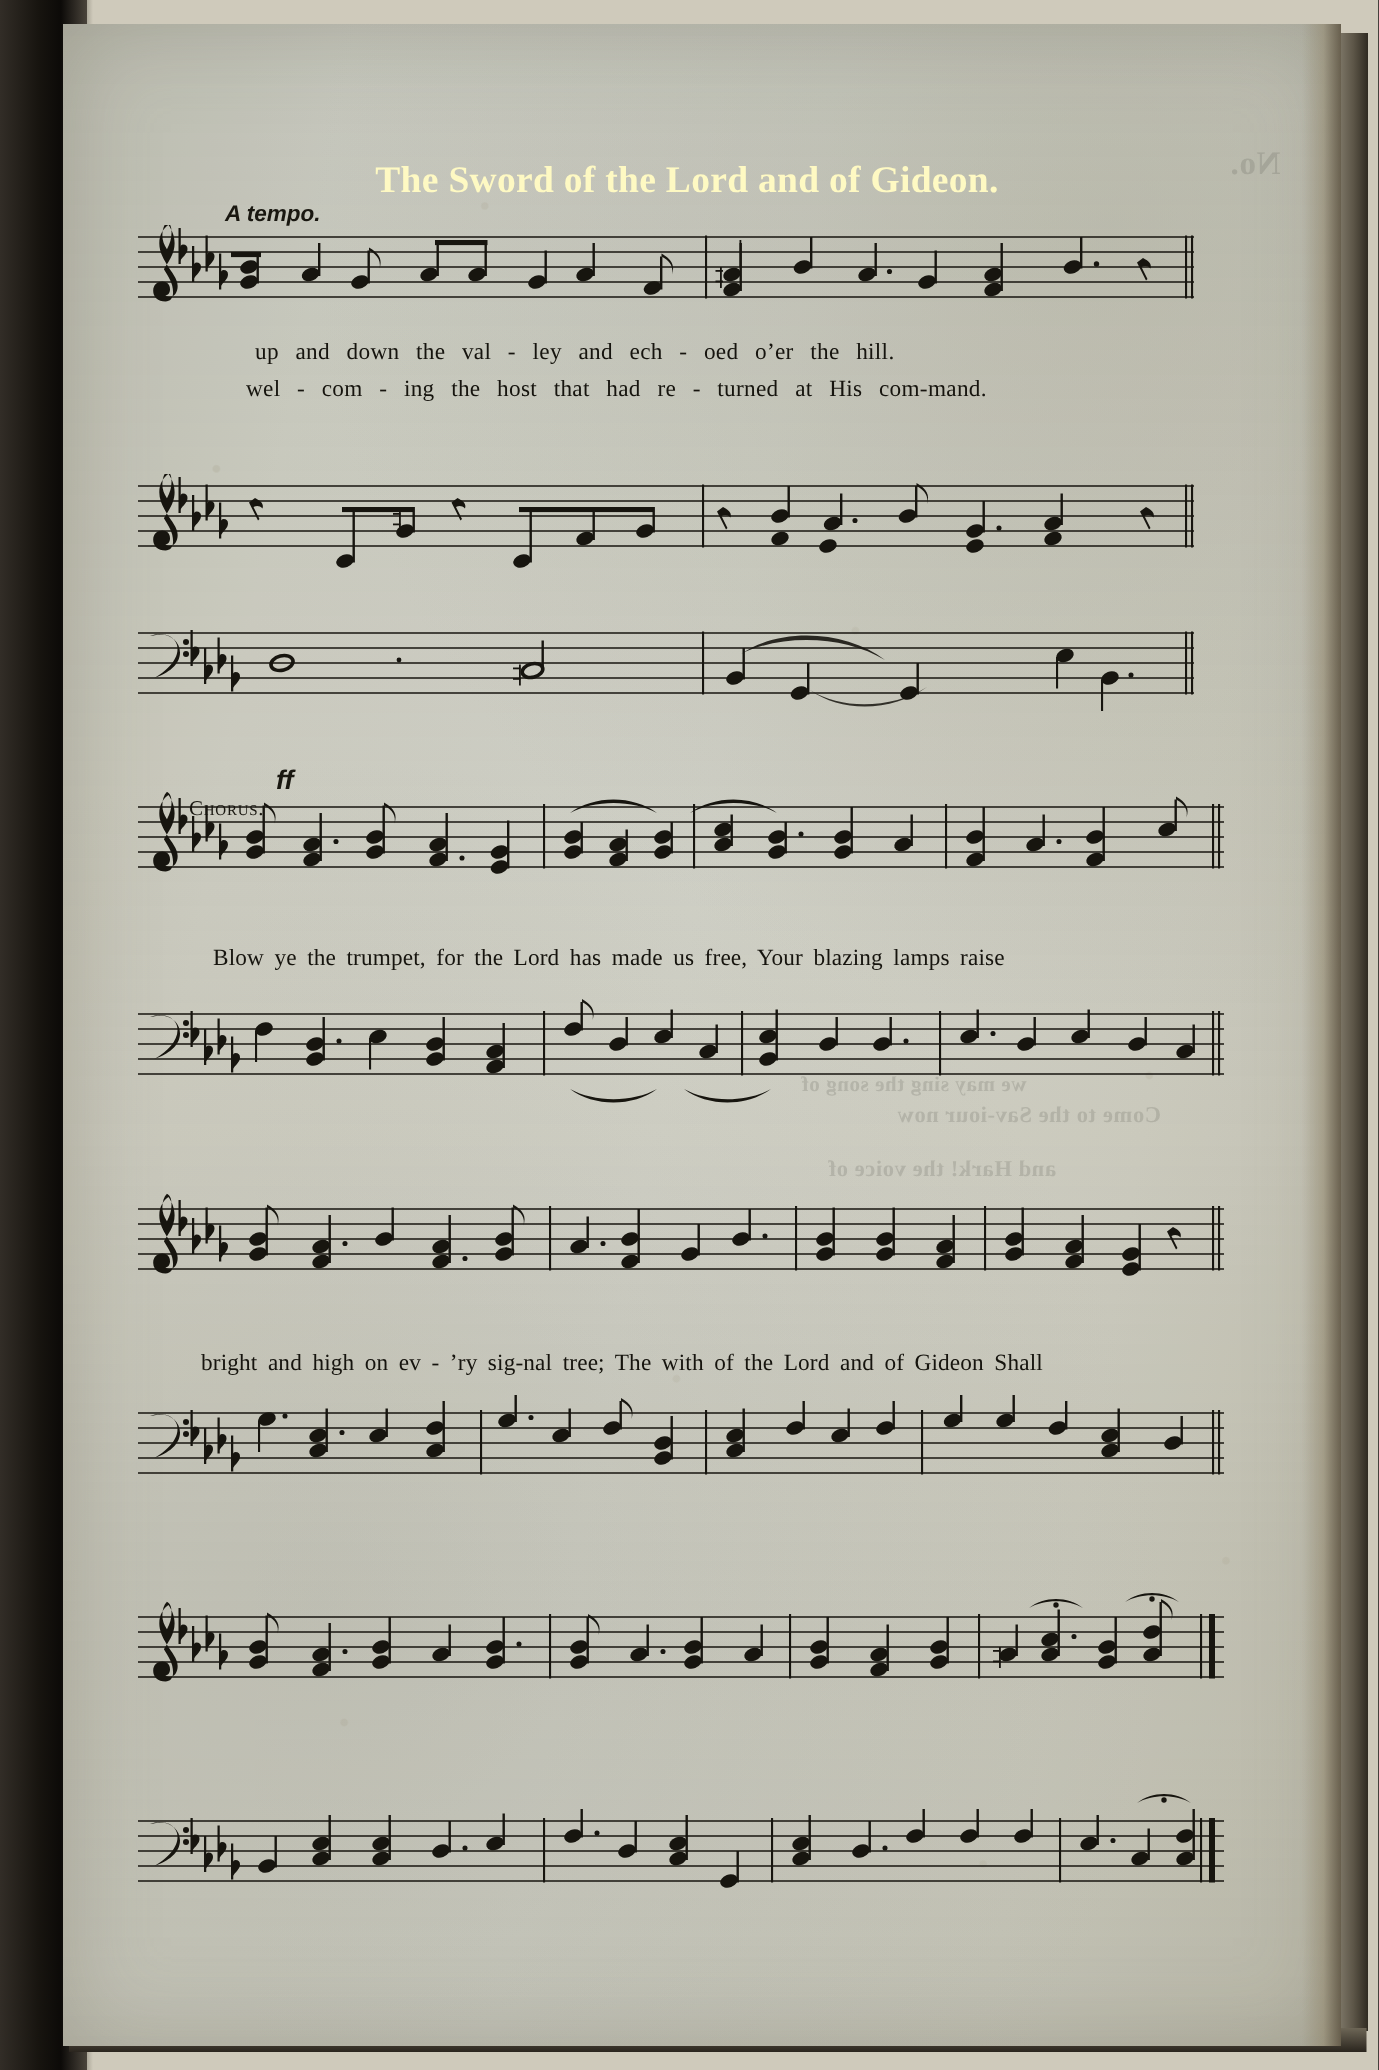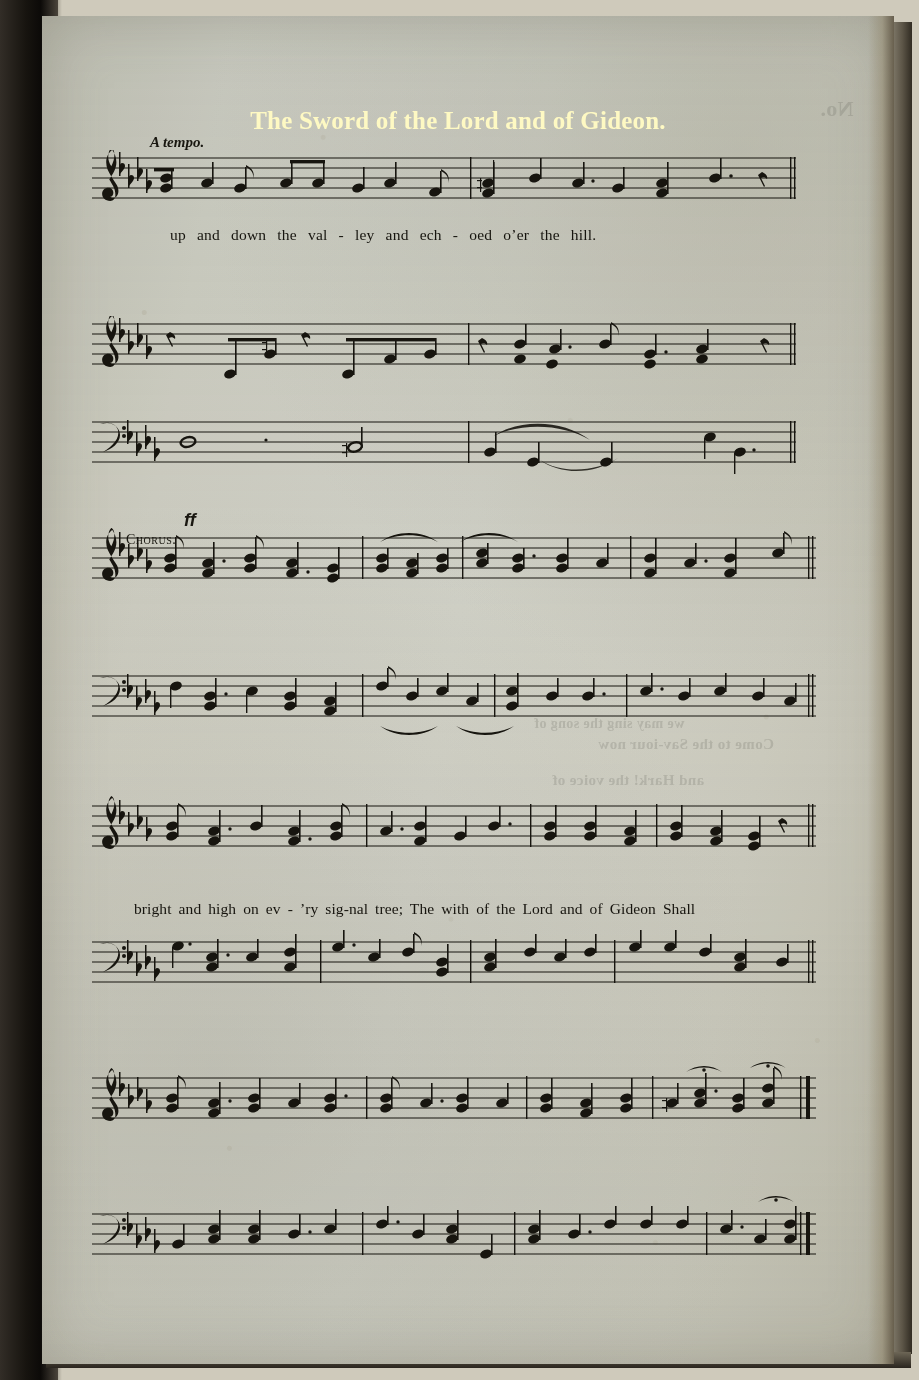--- a/index.html
+++ b/index.html
@@ -119,21 +119,21 @@
     text-align: center;
     font-family: "Liberation Serif", serif;
     font-weight: 700;
     font-size: 25px;
     color: #fef9c3;
     letter-spacing: .2px;
   }
 
   .tempo-mark {
     position: absolute;
-    font-family: Liberation Serif, serif;
+    font-family: Liberation Sans, sans-serif;
     font-style: italic;
     font-weight: 700;
     font-size: 15px;
     color: #191710;
   }
   .chorus-mark {
     position: absolute;
     font-family: "Liberation Serif", serif;
     font-size: 14px;
     font-variant: small-caps;
@@ -281,20 +281,21 @@
           <rect x="630" y="8" width="1.6" height="21"></rect>
           <circle cx="641" cy="26" r="1.8"></circle>
           <path d="M672 22c4 2 6 4 5 7-2-2-4-2-6-1l4 8-1 1-6-12z"></path>
           <rect x="700" y="7" width="1.4" height="42"></rect>
           <rect x="704" y="7" width="1.4" height="42"></rect>
         </g>
       </svg>
     </div>
 
     <div class="lyric sp1" style="left:128px; top:210px;">up  and down the  val - ley  and  ech - oed o’er  the hill.</div>
+    <div class="lyric sp1" style="left:122px; top:235px;">wel - com - ing  the  host that  had re - turned at  His  com-mand.</div>
 
     <div class="system" style="left:48px; top:300px;">
       <svg width="710" height="80" viewBox="0 0 710 80">
         <g class="ink" stroke-width="1.15">
           <line x1="2" y1="8" x2="706" y2="8"></line>
           <line x1="2" y1="18" x2="706" y2="18"></line>
           <line x1="2" y1="28" x2="706" y2="28"></line>
           <line x1="2" y1="38" x2="706" y2="38"></line>
           <line x1="2" y1="48" x2="706" y2="48"></line>
         </g>
@@ -535,20 +536,21 @@
           <rect x="645" y="10" width="1.6" height="36"></rect>
           <ellipse cx="688" cy="25" rx="6" ry="4.3" transform="rotate(-20 688 25)"></ellipse>
           <rect x="693" y="5" width="1.6" height="21"></rect>
           <path d="M694 5c6 3 8 7 7 12 2-6 0-10-7-14z"></path>
           <rect x="718" y="8" width="1.4" height="43"></rect>
           <rect x="722" y="8" width="1.4" height="43"></rect>
         </g>
       </svg>
     </div>
 
+    <div class="lyric" style="left:100px; top:614px; letter-spacing:.1px; word-spacing:3px;">Blow  ye  the trumpet, for the Lord has made us free, Your blazing lamps raise</div>
 
     <div class="system" style="left:48px; top:648px;">
       <svg width="730" height="80" viewBox="0 0 730 80">
         <g class="ink" stroke-width="1.15">
           <line x1="2" y1="12" x2="726" y2="12"></line>
           <line x1="2" y1="22" x2="726" y2="22"></line>
           <line x1="2" y1="32" x2="726" y2="32"></line>
           <line x1="2" y1="42" x2="726" y2="42"></line>
           <line x1="2" y1="52" x2="726" y2="52"></line>
         </g>

